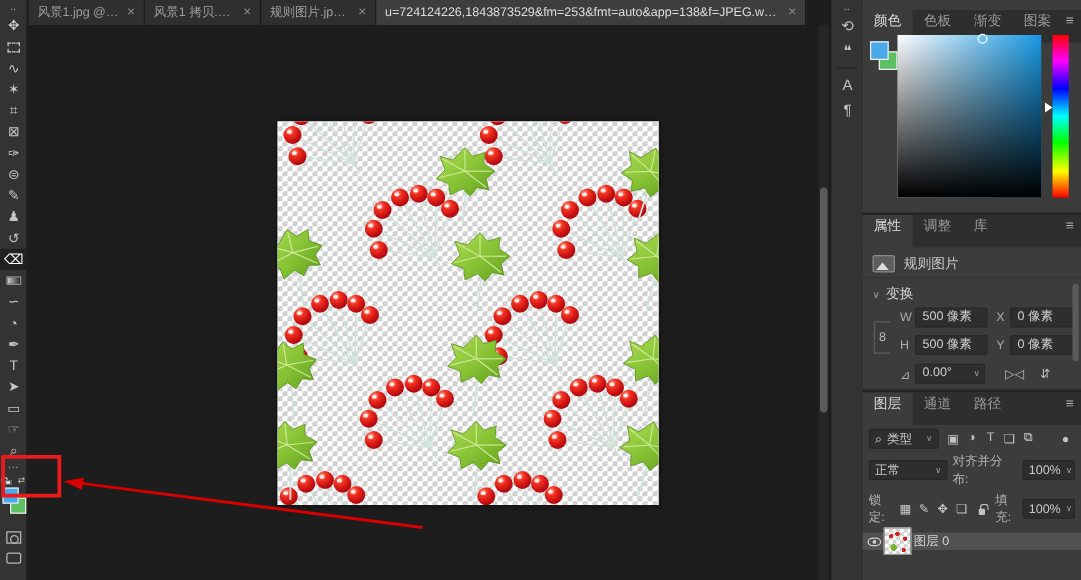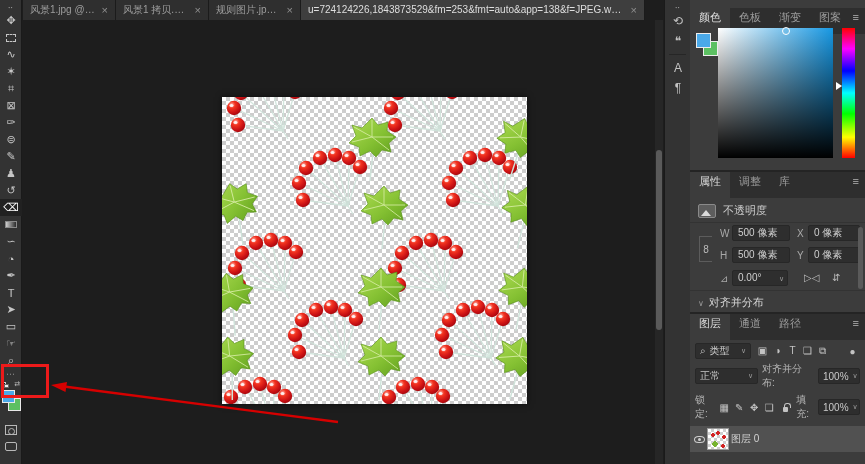--- a/index.html
+++ b/index.html
@@ -105,21 +105,21 @@
   
   .layers-panel{ top:314px; height:150px;}
   .lp-row{ display:flex; align-items:center; gap:4px; padding:3px 5px 0; font-size:10px; color:#b5b5b5;}
   .lp-box{ background:#2e2e2e; border:1px solid #272727; border-radius:2px; height:16px;
     display:flex; align-items:center; gap:4px; padding:0 4px; color:#c9c9c9; cursor:pointer;}
   .lp-box .dg{ font-size:7px; color:#9a9a9a; margin-left:auto;}
   .lp-ico{ width:15px; text-align:center; color:#c3c3c3; font-size:10px; cursor:pointer;}
   .mini-lock{ width:7px; height:5px; background:#c3c3c3; border-radius:1px; position:relative; margin:4px 4px 0 2px; display:inline-block;}
   .mini-lock::before{ content:''; position:absolute; top:-4px; left:1px; width:5px; height:4px;
     border:1px solid #c3c3c3; border-bottom:none; border-radius:3px 3px 0 0;}
-  .layer-row{ display:flex; align-items:center; gap:2px; height:26px; margin-top:5px; padding:0 4px; cursor:pointer;}
+  .layer-row{ display:flex; align-items:center; gap:2px; height:14px; margin-top:5px; padding:0 4px; cursor:pointer;}
   .layer-row.selected{ background:#515151;}
   .eye{ width:11px; height:7px; border:1px solid #d0d0d0; border-radius:50% / 60%; position:relative; flex:none;}
   .eye::after{ content:''; position:absolute; left:3px; top:1.3px; width:3px; height:3px; border-radius:50%; background:#d0d0d0;}
   .layer-thumb{ width:22px; height:22px; border:1px solid #9a9a9a; flex:none;
     background-color:#fff;
     background-image:
       radial-gradient(circle 2px at 5px 6px,  #d22222 85%, transparent 90%),
       radial-gradient(circle 2px at 10px 4px, #d22222 85%, transparent 90%),
       radial-gradient(circle 2px at 16px 8px, #d22222 85%, transparent 90%),
       radial-gradient(circle 2px at 15px 17px,#d22222 85%, transparent 90%),
@@ -342,23 +342,26 @@
 
     <div class="panel props-panel">
       <div class="ptabs" id="props-tabs">
         <span class="ptab active">属性</span>
           <span class="ptab">调整</span>
           <span class="ptab">库</span>
           <span class="pmenu">≡</span>
       </div>
       <div class="pp-row1">
         <span class="pp-thumb"></span>
-        <span>不透明度</span>
+        <span>规则图片</span>
       </div>
       <div class="pp-divider"></div>
+      <div class="pp-sec">
+        <span class="chev">∨</span><span>变换</span>
+      </div>
       <div class="tgrid">
         <span class="tlink">8</span>
         <span class="tlabel" style="left:24px;top:4px">W</span>
         <span class="tfield" style="left:36px;top:1px;width:58px">500 像素</span>
         <span class="tlabel" style="left:101px;top:4px">X</span>
         <span class="tfield" style="left:112px;top:1px;width:52px">0 像素</span>
         <span class="tlabel" style="left:24px;top:26px">H</span>
         <span class="tfield" style="left:36px;top:23px;width:58px">500 像素</span>
         <span class="tlabel" style="left:101px;top:26px">Y</span>
         <span class="tfield" style="left:112px;top:23px;width:52px">0 像素</span>

